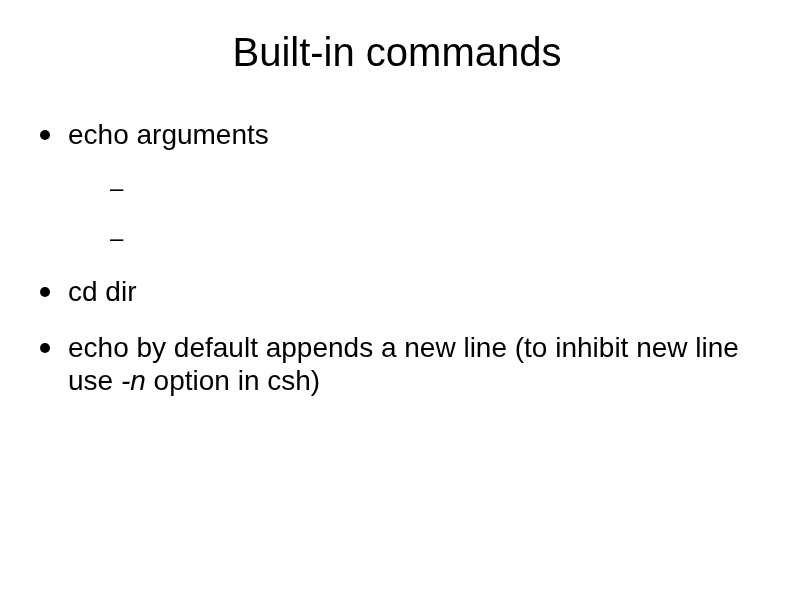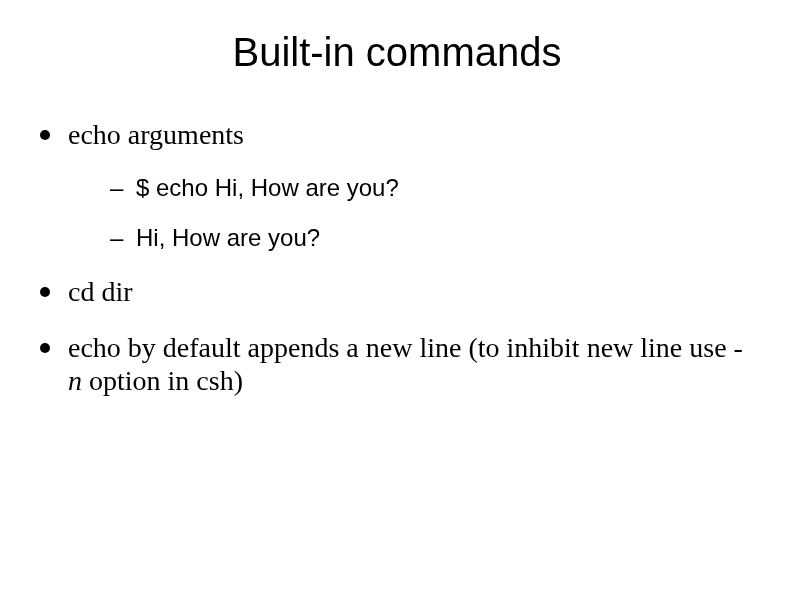--- a/index.html
+++ b/index.html
@@ -43,21 +43,20 @@
     width: 10px;
     height: 10px;
     background: #000;
     border-radius: 50%;
     margin-top: 12px;
     margin-right: 18px;
     flex: none;
   }
   .level1 .text {
     flex: 1;
-    font-family: Liberation Serif, serif;
   }
   .level2-group {
     margin-left: 70px;
     margin-top: 4px;
     margin-bottom: 22px;
   }
   .level2 {
     display: flex;
     align-items: flex-start;
     font-size: 24px;
@@ -84,25 +83,23 @@
   <div class="body">
 
     <div class="level1">
       <span class="bullet"></span>
       <span class="text">echo arguments</span>
     </div>
 
     <div class="level2-group">
       <div class="level2">
         <span class="dash">–</span>
-        <span class="text">$ echo Hi, How are you?</span>
       </div>
       <div class="level2">
         <span class="dash">–</span>
-        <span class="text">Hi, How are you?</span>
       </div>
     </div>
 
     <div class="level1">
       <span class="bullet"></span>
       <span class="text">cd dir</span>
     </div>
 
     <div class="level1">
       <span class="bullet"></span>

